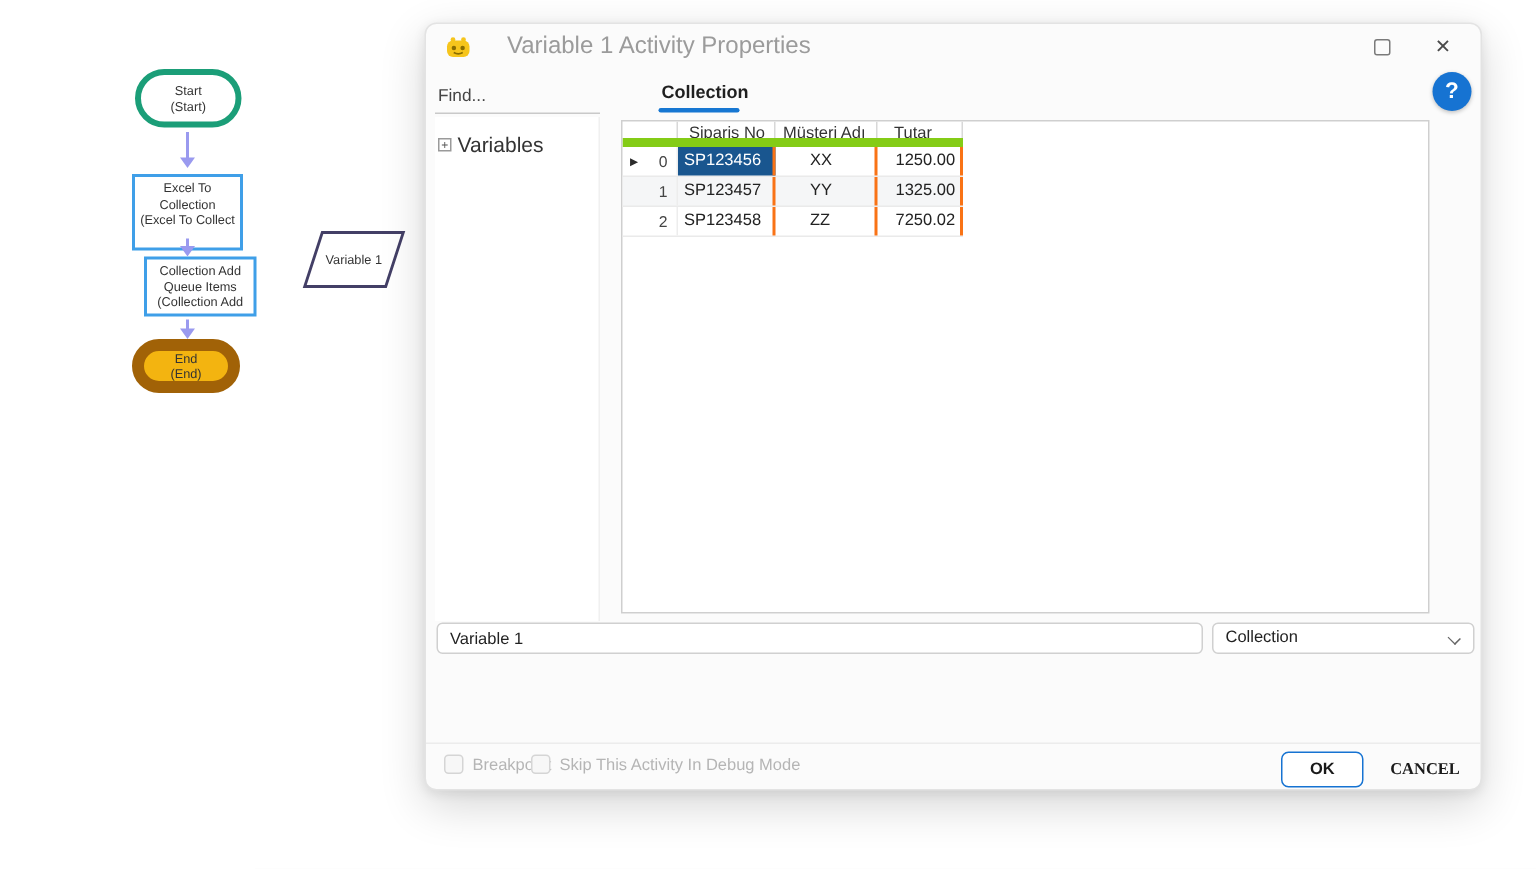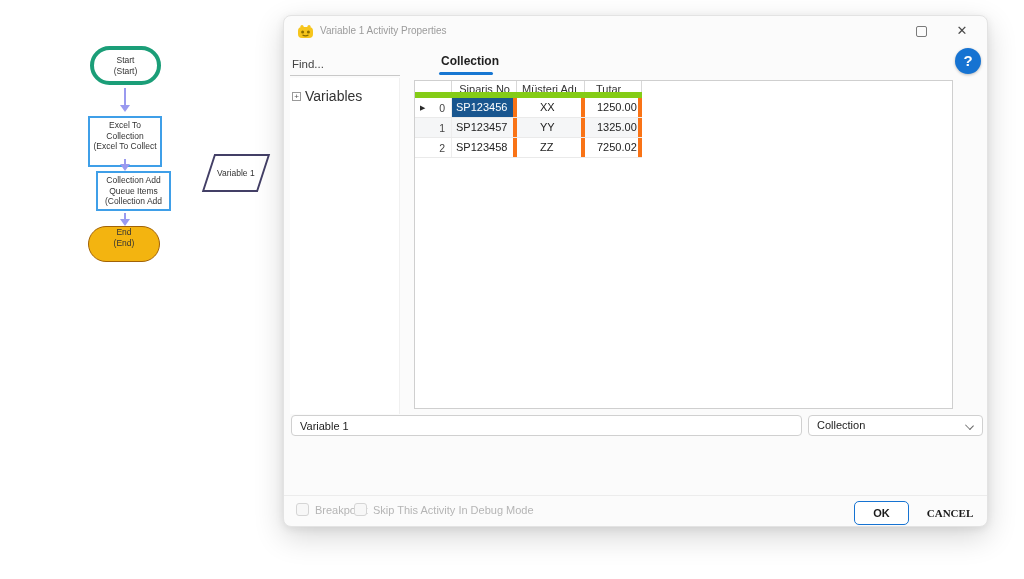--- a/index.html
+++ b/index.html
@@ -16,39 +16,39 @@
   .node { position: absolute; text-align: center; background: #fff; color: #333;
           font-size: 8.5px; line-height: 10.5px; overflow: hidden; }
   .node .nline { white-space: nowrap; overflow: hidden; }
   .pill-start { left: 90px; top: 46px; width: 71px; height: 39px;
     border: 4px solid #1b9e78; border-radius: 20px;
     display: flex; flex-direction: column; justify-content: center; }
   .box-activity { border: 2px solid #3f9fe8; padding-top: 2px; }
   .box-excel { left: 88px; top: 116px; width: 74px; height: 51px; }
   .box-colladd { left: 96px; top: 171px; width: 75px; height: 40px; }
   .pill-end { left: 88px; top: 226px; width: 72px; height: 36px;
-    border: 1px solid #a16207; border-radius: 18px; background: #f3b410;
-    display: flex; flex-direction: column; justify-content: flex-start; }
+    border: 8px solid #a16207; border-radius: 18px; background: #f3b410;
+    display: flex; flex-direction: column; justify-content: flex-end; }
   .para { position: absolute; left: 208px; top: 154px; width: 56px; height: 38px;
     border: 2px solid #433f66; background: #fff; transform: skewX(-18deg);
     display: flex; align-items: center; justify-content: center; }
   .para span { transform: skewX(18deg); font-size: 8.5px; color: #333; white-space: nowrap; }
   .arrow-line { position: absolute; width: 2px; background: #9a9aef; left: 124px; }
   .arrow-head { position: absolute; left: 120px; width: 0; height: 0;
     border-left: 5px solid transparent; border-right: 5px solid transparent;
     border-top: 7px solid #9a9aef; }
 
   
   .dialog { position: absolute; left: 283px; top: 15px; width: 705px; height: 512px;
     background: #fbfbfb; border: 1px solid #e3e3e3; border-radius: 8px;
     box-shadow: 0 10px 30px rgba(0,0,0,.16), 0 2px 8px rgba(0,0,0,.08); }
   .titlebar { position: absolute; left: 0; top: 0; right: 0; height: 30px; }
   .app-icon { position: absolute; left: 13px; top: 8px; width: 17px; height: 15px; }
-  .title-text { position: absolute; left: 36px; top: 0; line-height: 30px;
-    font-size: 10px; color: #9b9b9b; }
+  .title-text { position: absolute; left: 54px; top: 0; line-height: 30px;
+    font-size: 16px; color: #9b9b9b; }
   .btn-max { position: absolute; left: 632px; top: 10px; width: 11px; height: 11px;
     border: 1px solid #7a7a7a; border-radius: 2px; cursor: pointer; }
   .btn-close { position: absolute; left: 668px; top: 5px; width: 20px; height: 20px;
     font-size: 13px; color: #4a4a4a; text-align: center; line-height: 20px; cursor: pointer; }
   .btn-help { position: absolute; left: 671px; top: 32px; width: 26px; height: 26px;
     border-radius: 50%; background: #1673d2; color: #fff; font-size: 15px; font-weight: bold;
     text-align: center; line-height: 26px; cursor: pointer;
     box-shadow: 0 1px 3px rgba(0,0,0,.25); }
 
   .find-input { position: absolute; left: 6px; top: 40px; width: 110px; height: 20px;
@@ -78,21 +78,21 @@
   .gh-c1 { width: 65px; text-align: right; padding-right: 6px; }
   .gh-c2 { width: 68px; padding-left: 5px; }
   .gh-c3 { width: 57px; padding-left: 11px; }
   .grid-row { display: flex; height: 20px; width: 227px; border-bottom: 1px solid #eaeaea;
     align-items: stretch; }
   .grid-row.alt { background: #f5f6f7; }
   .gr-marker { width: 37px; display: flex; align-items: center; border-right: 1px solid #ededed; }
   .gr-arrow { font-size: 7px; color: #2b2b2b; margin-left: 5px; width: 10px; }
   .gr-index { flex: 1; text-align: right; padding-right: 6px; font-size: 10.5px; color: #444; }
   .gr-cell { font-size: 11px; color: #222; line-height: 19px; white-space: nowrap;
-    overflow: hidden; border-right: 4px solid #f97316; }
+    overflow: hidden; border-right: 2px solid #f97316; }
   .gr-c1 { width: 65px; padding-left: 4px; }
   .gr-c2 { width: 68px; padding-left: 23px; }
   .gr-c3 { width: 57px; padding-left: 12px; }
   .gr-cell.selected { background: #19568f; color: #fff; }
 
   .name-input { position: absolute; left: 7px; top: 399px; width: 511px; height: 21px;
     border: 1px solid #d0d0d0; border-radius: 4px; background: #fff;
     font-family: "Liberation Sans", sans-serif; font-size: 11px; color: #222;
     padding-left: 8px; outline: none; }
   .type-combo { position: absolute; left: 524px; top: 399px; width: 175px; height: 21px;

